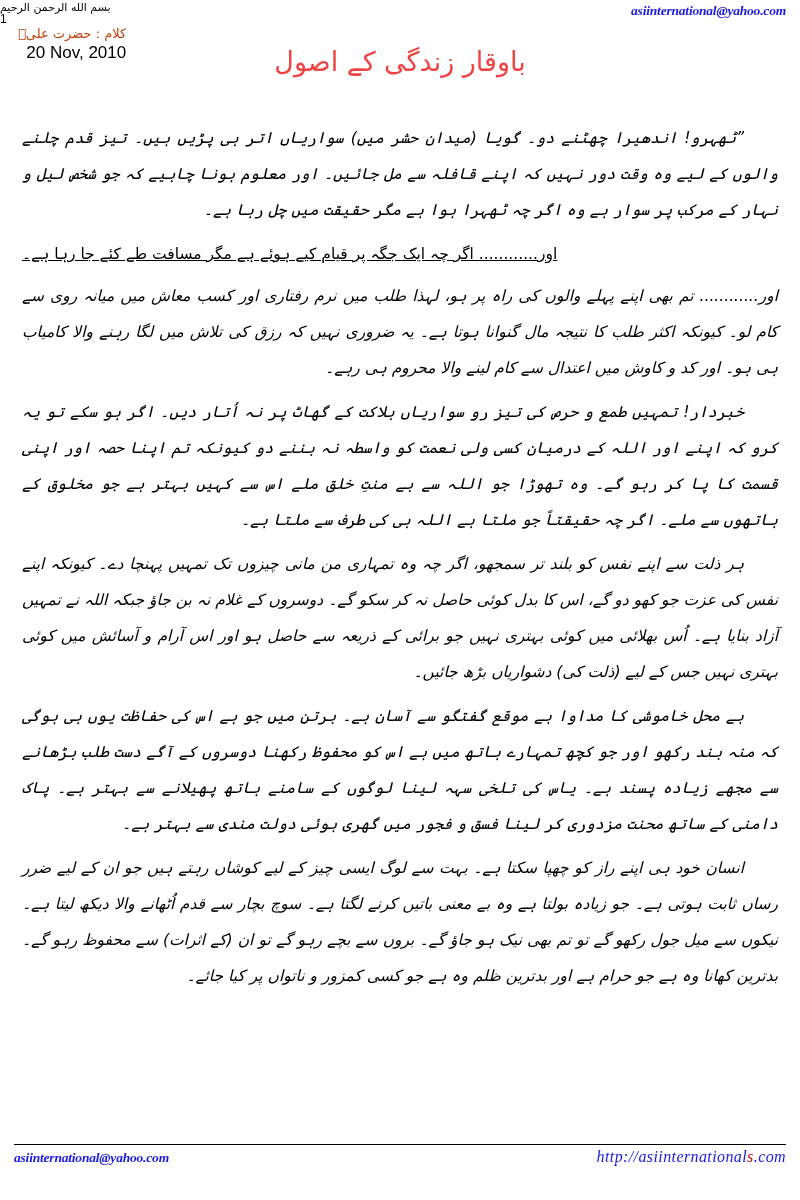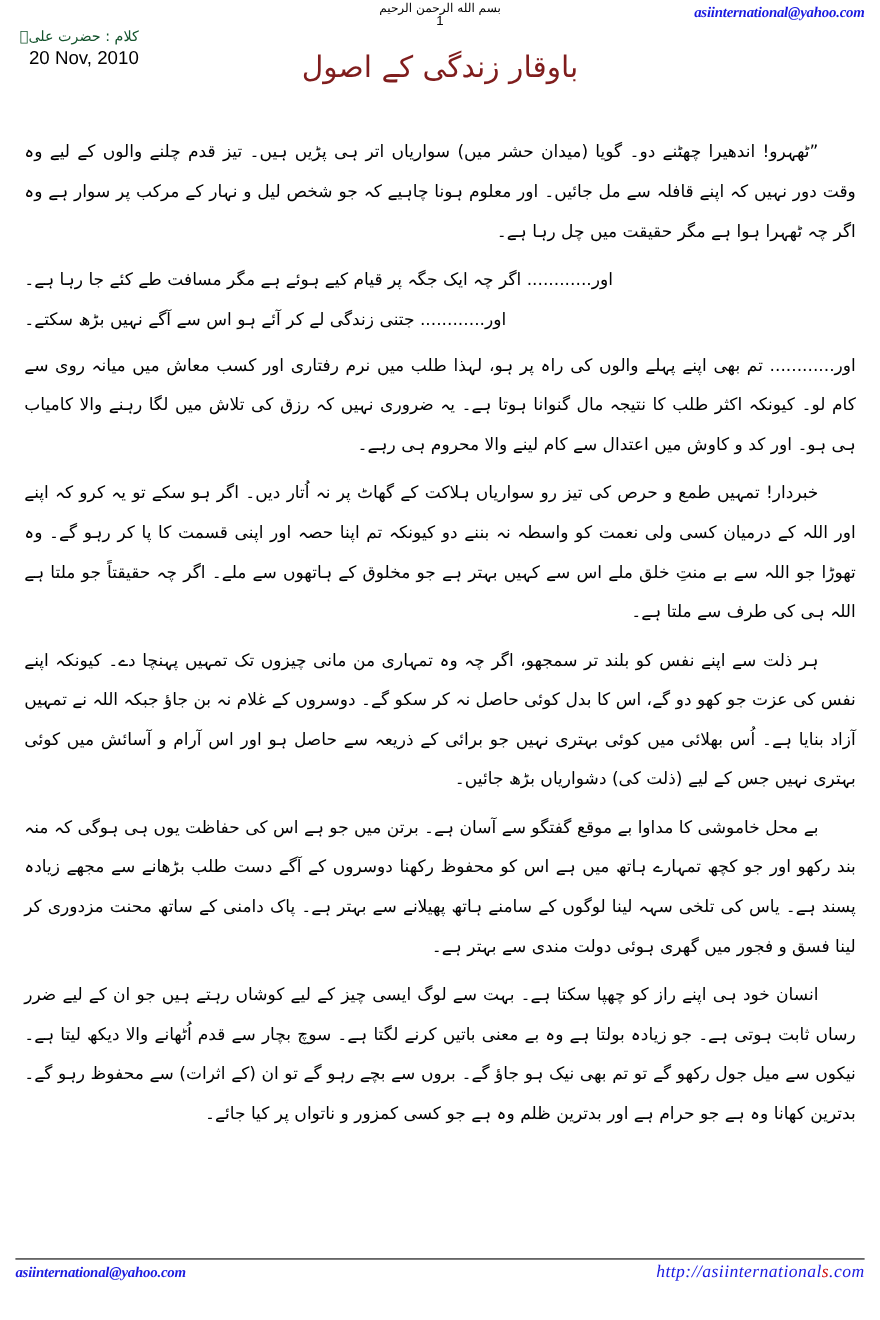--- a/index.html
+++ b/index.html
@@ -34,21 +34,21 @@
     font-size: 13.5px;
     letter-spacing: -0.2px;
     color: #1a1ae0;
     white-space: nowrap;
   }
   .hdr-bismillah-wrap {
     position: absolute;
     top: 2px;
     left: 0;
     right: 0;
-    text-align: center;
+    text-align: left;
     direction: rtl;
   }
   .hdr-bismillah {
     font-family: "DejaVu Sans", sans-serif;
     font-size: 11px;
     color: #000;
     line-height: 1.15;
     display: block;
   }
   .hdr-pageno {
@@ -62,21 +62,21 @@
   .hdr-right {
     position: absolute;
     top: 26px;
     left: 18px;
     text-align: center;
     direction: rtl;
   }
   .hdr-attrib {
     font-family: "DejaVu Sans", sans-serif;
     font-size: 13px;
-    color: #14532d;
+    color: #c2410c;
     display: block;
     line-height: 1.2;
     white-space: nowrap;
   }
   .hdr-date {
     display: block;
     direction: ltr;
     font-family: "Liberation Sans", sans-serif;
     font-size: 17px;
     color: #000;
@@ -86,21 +86,21 @@
   }
   .hdr-title {
     position: absolute;
     top: 44px;
     left: 0;
     right: 0;
     text-align: center;
     font-family: "DejaVu Sans", sans-serif;
     font-size: 27px;
     font-weight: normal;
-    color: #7f1d1d;
+    color: #ef4444;
     direction: rtl;
     line-height: 1.3;
     margin: 0;
   }
 
   
   .body {
     position: absolute;
     top: 120px;
     right: 22px;
@@ -109,33 +109,35 @@
   }
   .para {
     font-family: "DejaVu Sans", sans-serif;
     font-size: 15.5px;
     line-height: 36px;
     color: #000;
     text-align: justify;
     text-justify: inter-word;
     margin: 0 0 8px 0;
     direction: rtl;
+    font-style: italic;
   }
   .para.indent {
     text-indent: 34px;
   }
   .bullet-line {
     font-family: "DejaVu Sans", sans-serif;
     font-size: 15.5px;
     line-height: 36px;
     color: #000;
     text-align: left;
     direction: rtl;
     margin: 0;
     white-space: nowrap;
+    text-decoration: underline;
   }
   .bullet-group {
     margin: 2px 0 6px 0;
   }
 
   
   .footer {
     position: absolute;
     bottom: 26px;
     left: 14px;
@@ -195,21 +197,20 @@
 
     <h1 class="hdr-title">باوقار زندگی کے اصول</h1>
   </div>
 
   <div class="body">
 
     <p class="para indent">”ٹھہرو! اندھیرا چھٹنے دو۔ گویا (میدان حشر میں) سواریاں اتر ہی پڑیں ہیں۔ تیز قدم چلنے والوں کے لیے وہ وقت دور نہیں کہ اپنے قافلہ سے مل جائیں۔ اور معلوم ہونا چاہیے کہ جو شخص لیل و نہار کے مرکب پر سوار ہے وہ اگر چہ ٹھہرا ہوا ہے مگر حقیقت میں چل رہا ہے۔</p>
 
     <div class="bullet-group">
       <p class="bullet-line">اور............ اگر چہ ایک جگہ پر قیام کیے ہوئے ہے مگر مسافت طے کئے جا رہا ہے۔</p>
-      <p class="bullet-line">اور............ جتنی زندگی لے کر آئے ہو اس سے آگے نہیں بڑھ سکتے۔</p>
     </div>
 
     <p class="para">اور............ تم بھی اپنے پہلے والوں کی راہ پر ہو، لہذا طلب میں نرم رفتاری اور کسب معاش میں میانہ روی سے کام لو۔ کیونکہ اکثر طلب کا نتیجہ مال گنوانا ہوتا ہے۔ یہ ضروری نہیں کہ رزق کی تلاش میں لگا رہنے والا کامیاب ہی ہو۔ اور کد و کاوش میں اعتدال سے کام لینے والا محروم ہی رہے۔</p>
 
     <p class="para indent">خبردار! تمہیں طمع و حرص کی تیز رو سواریاں ہلاکت کے گھاٹ پر نہ اُتار دیں۔ اگر ہو سکے تو یہ کرو کہ اپنے اور اللہ کے درمیان کسی ولی نعمت کو واسطہ نہ بننے دو کیونکہ تم اپنا حصہ اور اپنی قسمت کا پا کر رہو گے۔ وہ تھوڑا جو اللہ سے بے منتِ خلق ملے اس سے کہیں بہتر ہے جو مخلوق کے ہاتھوں سے ملے۔ اگر چہ حقیقتاً جو ملتا ہے اللہ ہی کی طرف سے ملتا ہے۔</p>
 
     <p class="para indent">ہر ذلت سے اپنے نفس کو بلند تر سمجھو، اگر چہ وہ تمہاری من مانی چیزوں تک تمہیں پہنچا دے۔ کیونکہ اپنے نفس کی عزت جو کھو دو گے، اس کا بدل کوئی حاصل نہ کر سکو گے۔ دوسروں کے غلام نہ بن جاؤ جبکہ اللہ نے تمہیں آزاد بنایا ہے۔ اُس بھلائی میں کوئی بہتری نہیں جو برائی کے ذریعہ سے حاصل ہو اور اس آرام و آسائش میں کوئی بہتری نہیں جس کے لیے (ذلت کی) دشواریاں بڑھ جائیں۔</p>
 
     <p class="para indent">بے محل خاموشی کا مداوا بے موقع گفتگو سے آسان ہے۔ برتن میں جو ہے اس کی حفاظت یوں ہی ہوگی کہ منہ بند رکھو اور جو کچھ تمہارے ہاتھ میں ہے اس کو محفوظ رکھنا دوسروں کے آگے دست طلب بڑھانے سے مجھے زیادہ پسند ہے۔ یاس کی تلخی سہہ لینا لوگوں کے سامنے ہاتھ پھیلانے سے بہتر ہے۔ پاک دامنی کے ساتھ محنت مزدوری کر لینا فسق و فجور میں گھری ہوئی دولت مندی سے بہتر ہے۔</p>
 

